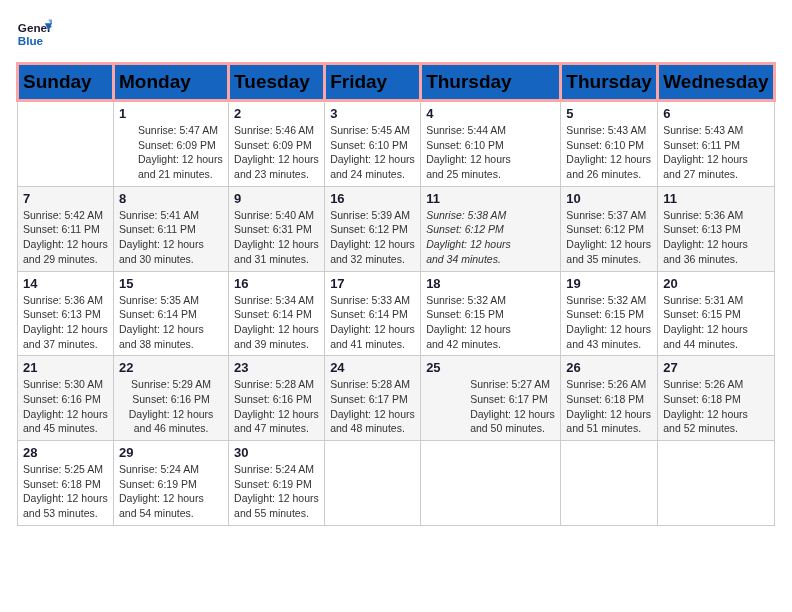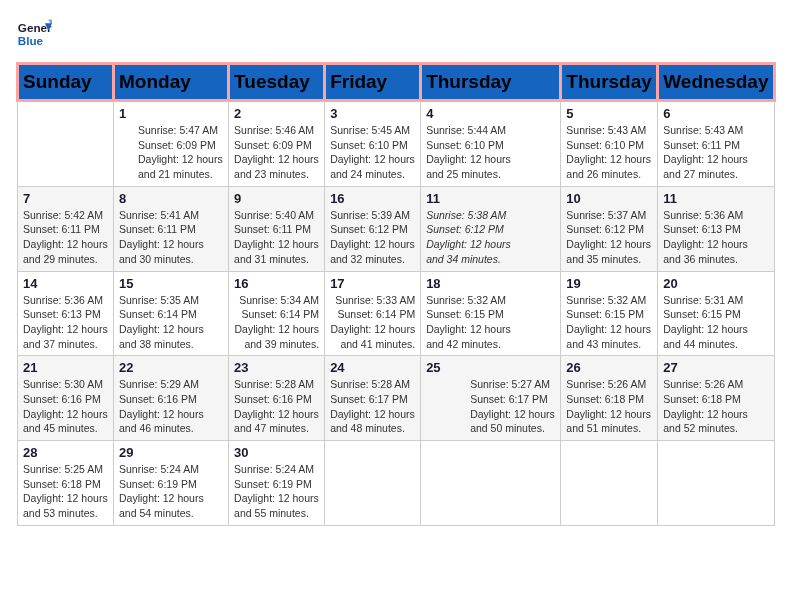--- a/index.html
+++ b/index.html
@@ -168,21 +168,21 @@
         <td>
           <span class="day-num">8</span>
           <div class="day-info" style="white-space: pre-line;">Sunrise: 5:41 AM
 Sunset: 6:11 PM
 Daylight: 12 hours
 and 30 minutes.</div>
         </td>
         <td>
           <span class="day-num">9</span>
           <div class="day-info" style="white-space: pre-line;">Sunrise: 5:40 AM
-Sunset: 6:11 PM
+Sunset: 6:31 PM
 Daylight: 12 hours
 and 31 minutes.</div>
         </td>
         <td>
           <span class="day-num">16</span>
           <div class="day-info" style="white-space: pre-line;">Sunrise: 5:39 AM
 Sunset: 6:12 PM
 Daylight: 12 hours
 and 32 minutes.</div>
         </td>
@@ -218,28 +218,28 @@
         </td>
         <td>
           <span class="day-num">15</span>
           <div class="day-info" style="white-space: pre-line;">Sunrise: 5:35 AM
 Sunset: 6:14 PM
 Daylight: 12 hours
 and 38 minutes.</div>
         </td>
         <td>
           <span class="day-num">16</span>
-          <div class="day-info" style="white-space: pre-line; text-align: right;">Sunrise: 5:34 AM
+          <div class="day-info" style="white-space: pre-line;">Sunrise: 5:34 AM
 Sunset: 6:14 PM
 Daylight: 12 hours
 and 39 minutes.</div>
         </td>
         <td>
           <span class="day-num">17</span>
-          <div class="day-info" style="white-space: pre-line; text-align: right;">Sunrise: 5:33 AM
+          <div class="day-info" style="white-space: pre-line;">Sunrise: 5:33 AM
 Sunset: 6:14 PM
 Daylight: 12 hours
 and 41 minutes.</div>
         </td>
         <td>
           <span class="day-num">18</span>
           <div class="day-info" style="white-space: pre-line;">Sunrise: 5:32 AM
 Sunset: 6:15 PM
 Daylight: 12 hours
 and 42 minutes.</div>
@@ -262,21 +262,21 @@
       <tr>
         <td>
           <span class="day-num">21</span>
           <div class="day-info" style="white-space: pre-line;">Sunrise: 5:30 AM
 Sunset: 6:16 PM
 Daylight: 12 hours
 and 45 minutes.</div>
         </td>
         <td>
           <span class="day-num">22</span>
-          <div class="day-info" style="white-space: pre-line;">Sunrise: 5:29 AM
+          <div class="day-info" style="white-space: pre-line; text-align: center;">Sunrise: 5:29 AM
 Sunset: 6:16 PM
 Daylight: 12 hours
 and 46 minutes.</div>
         </td>
         <td>
           <span class="day-num">23</span>
           <div class="day-info" style="white-space: pre-line;">Sunrise: 5:28 AM
 Sunset: 6:16 PM
 Daylight: 12 hours
 and 47 minutes.</div>

